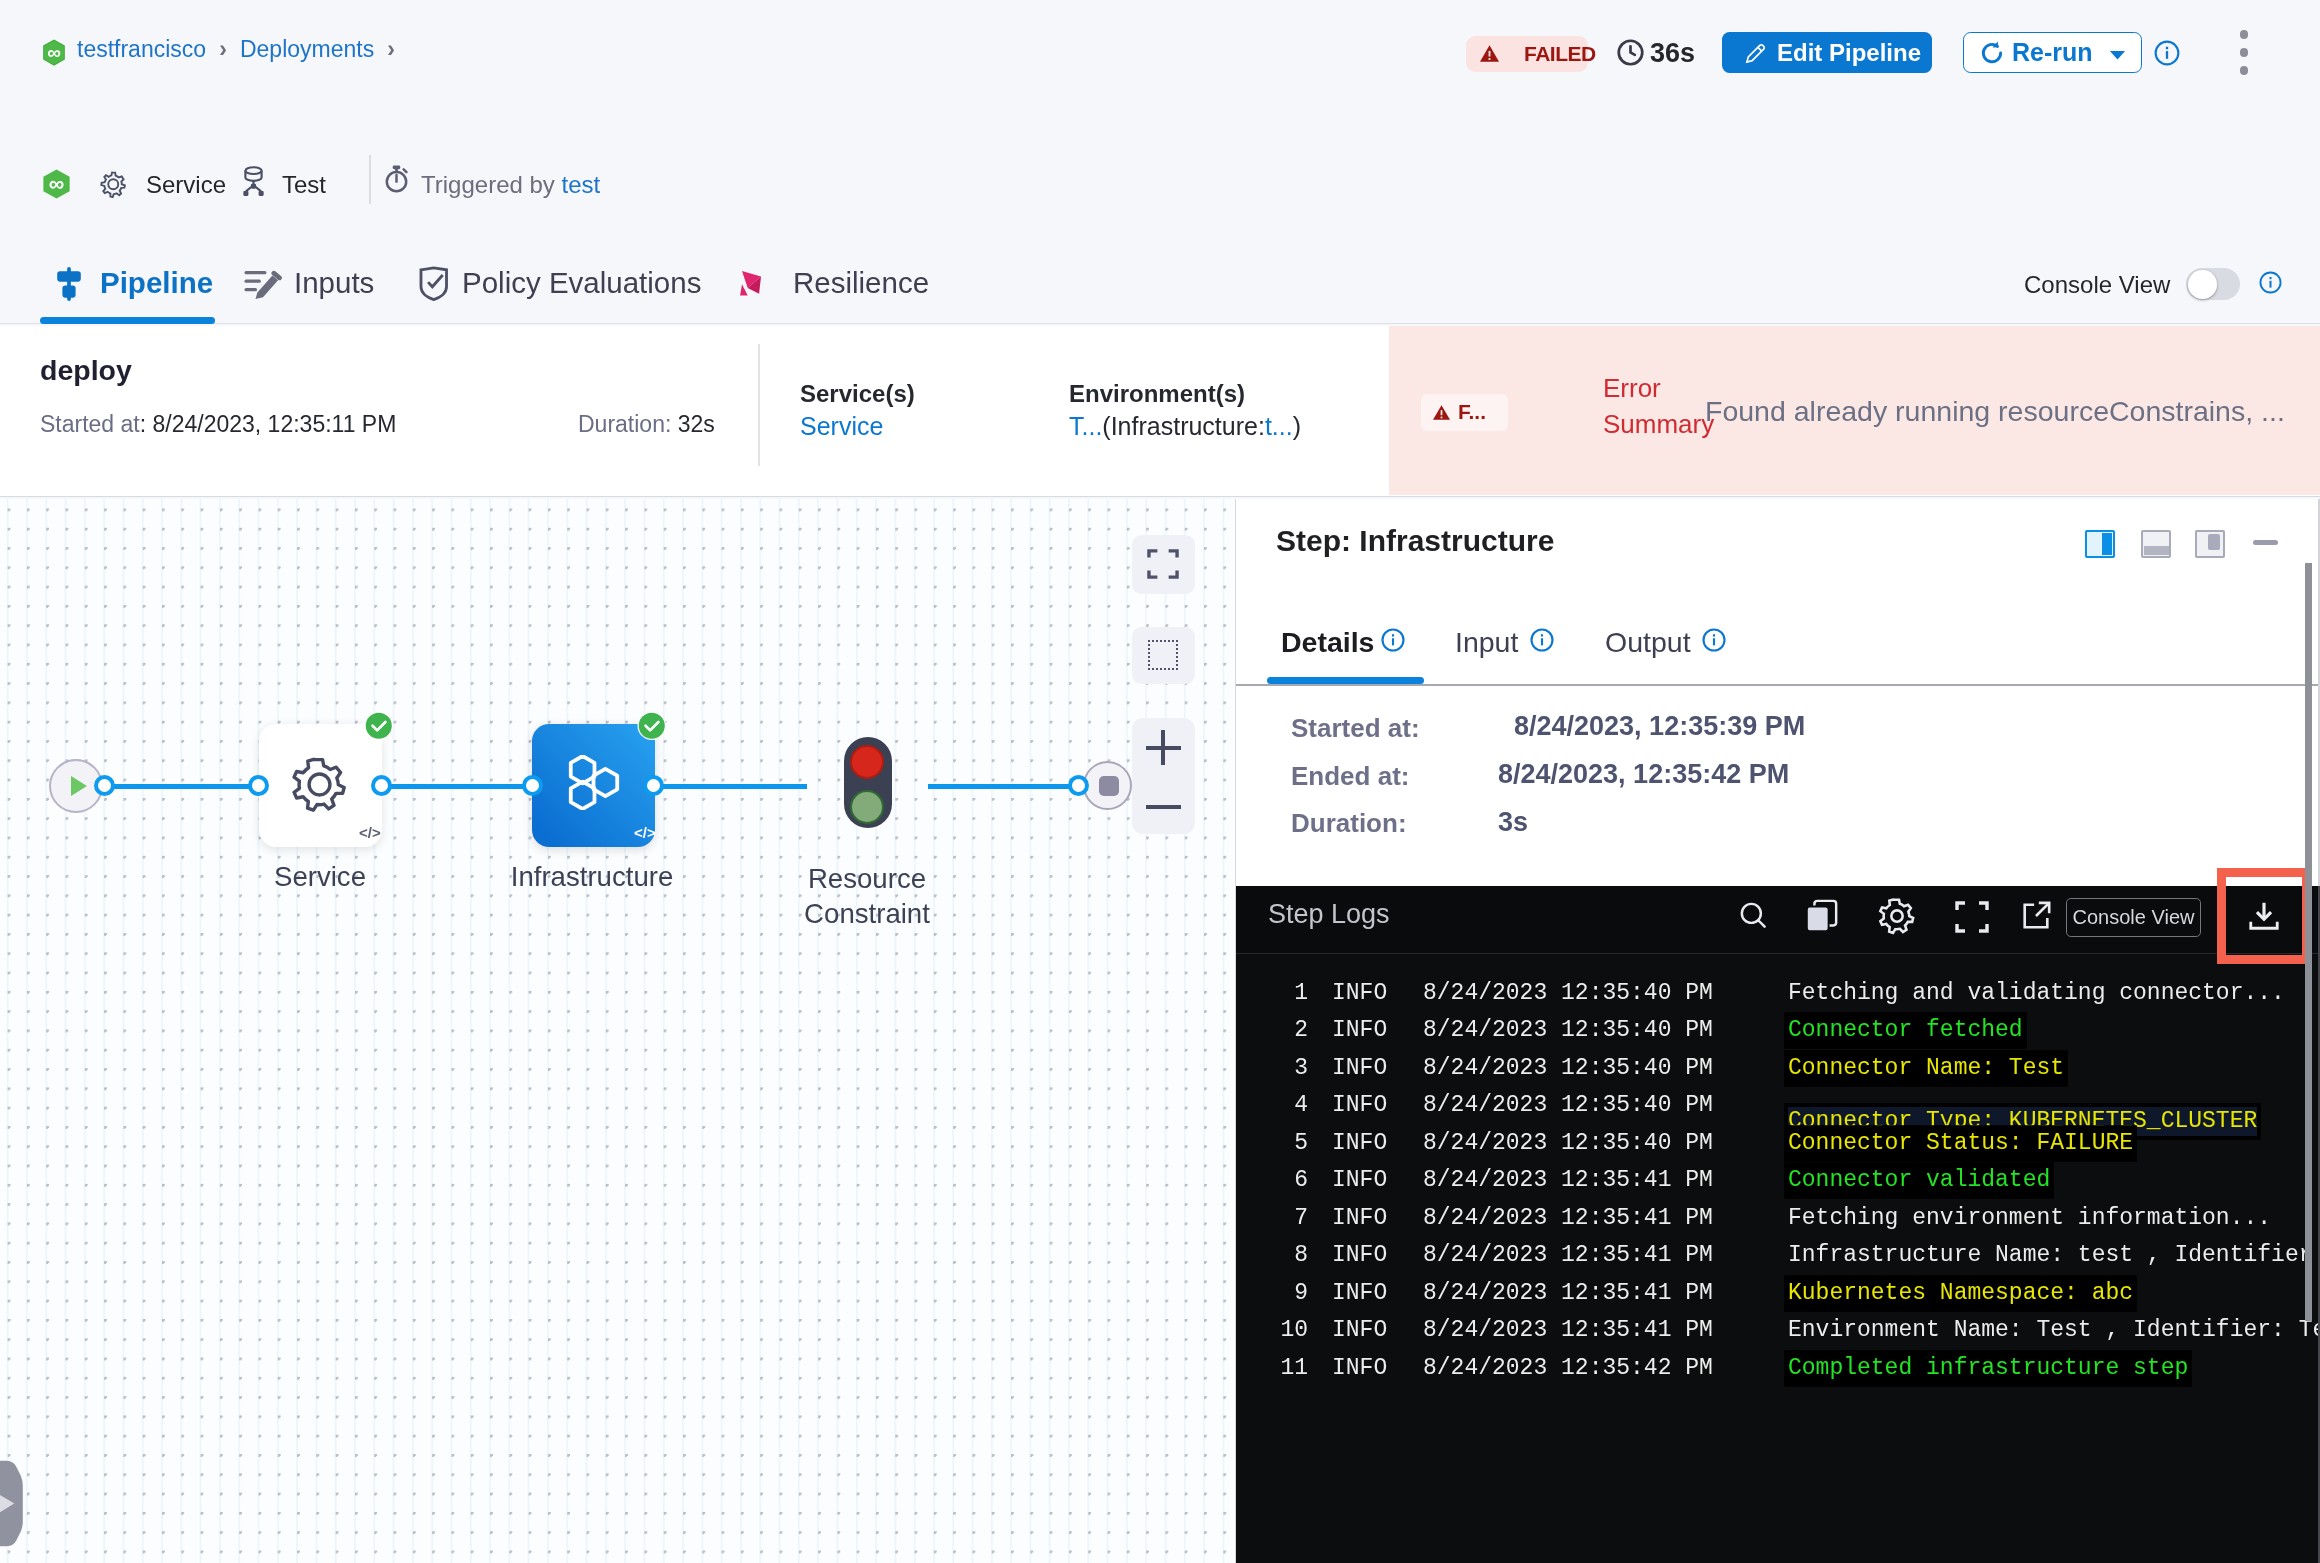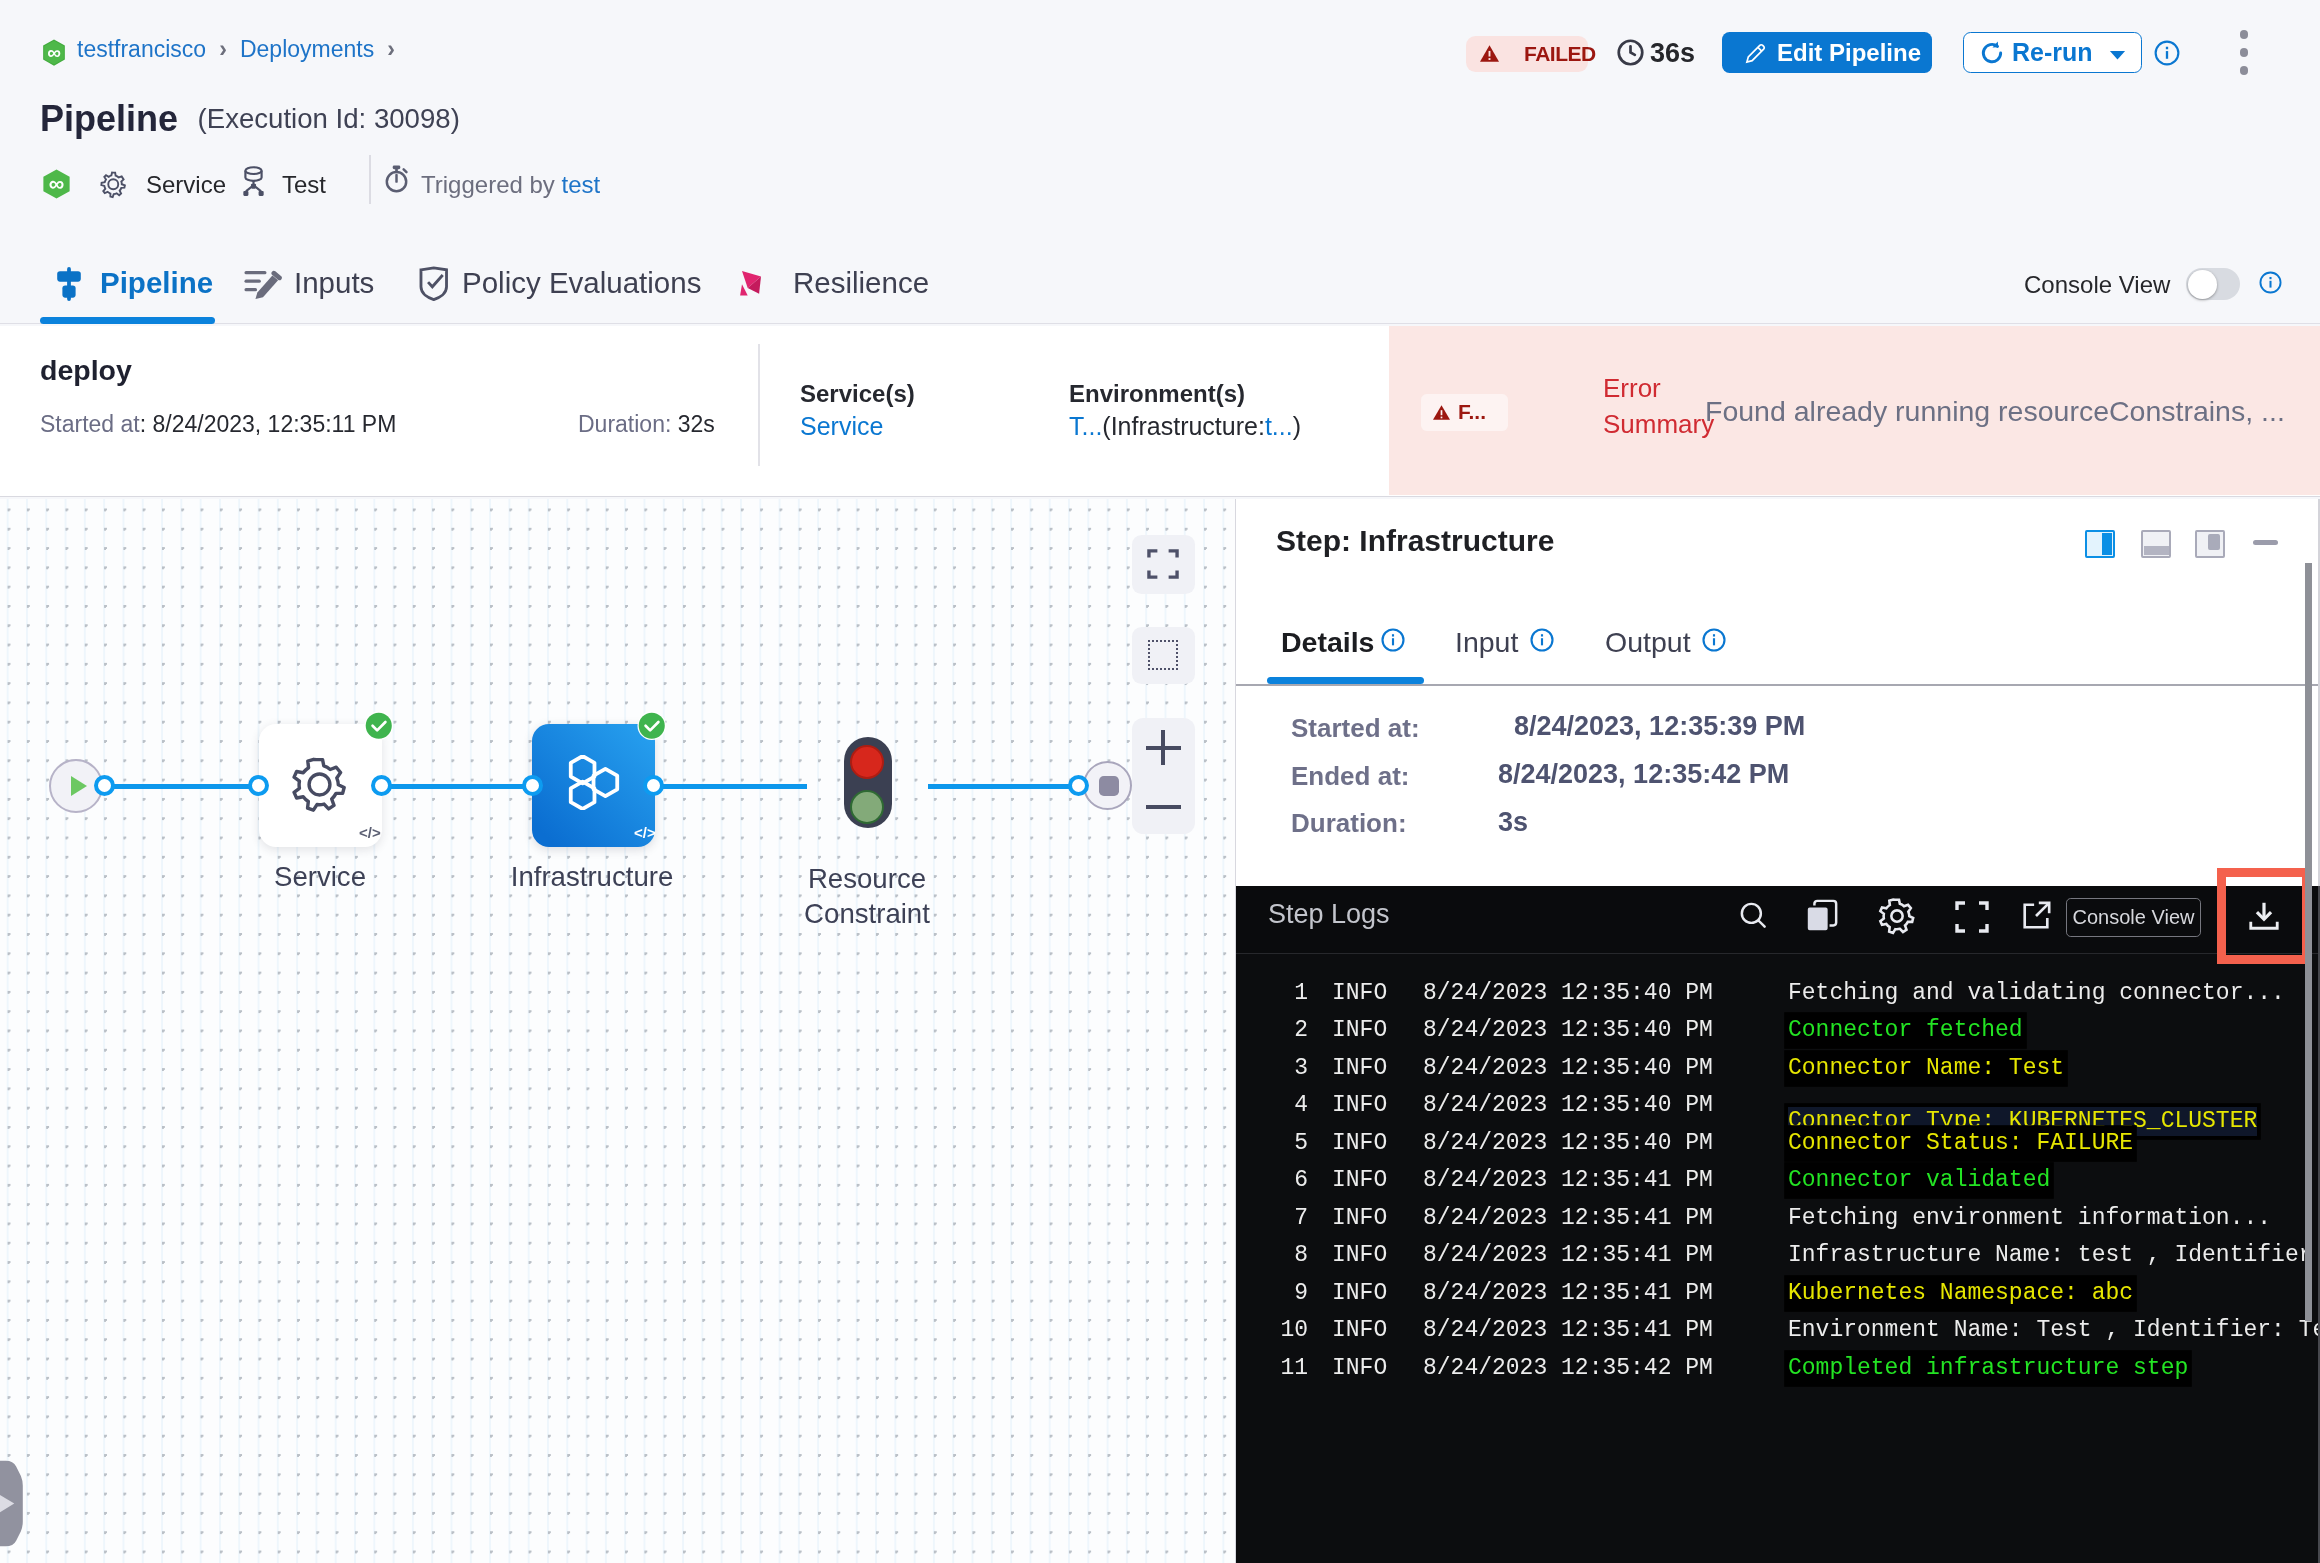--- a/index.html
+++ b/index.html
@@ -14,21 +14,20 @@
 
 <div class="abs" id="hdr" style="left:0;top:0;width:2321px;height:249px;background:#f6f7fa;"></div>
 
 <svg class="abs" style="left:41px;top:39px;" width="26" height="27.6" viewBox="0 0 27 29">
   <path d="M13.5 0.5 L24.9 6.9 L24.9 21.6 L13.5 28 L2.1 21.6 L2.1 6.9 Z" fill="#42ab3d" rx="3"></path>
   <path d="M13.5 1.8 L23.8 7.6 L23.8 21 L13.5 26.8 L3.2 21 L3.2 7.6 Z" fill="#4eb849"></path>
   <text x="13.5" y="20.5" font-size="20" fill="#fff" text-anchor="middle" font-weight="bold">∞</text>
 </svg>
 <div class="abs" style="left:77px;top:36px;font-size:23px;color:#1e74c8;font-weight:500;">testfrancisco <span style="color:#6d6f7c;font-weight:600;padding:0 6.7px;">›</span> Deployments <span style="color:#6d6f7c;font-weight:600;padding-left:6.7px;">›</span></div>
 
-<div class="abs" style="left:40px;top:98px;font-size:36px;font-weight:700;color:#24263a;">Pipeline <span style="font-size:27.6px;font-weight:400;color:#3f4254;position:relative;top:-2.9px;padding-left:9.5px;">(Execution Id: 30098)</span></div>
 
 <svg class="abs" style="left:41px;top:169px;" width="31" height="30" viewBox="0 0 33 32">
   <path d="M16.5 0.5 L30.5 8.3 L30.5 23.7 L16.5 31.5 L2.5 23.7 L2.5 8.3 Z" fill="#4eb849"></path>
   <text x="16.5" y="23.5" font-size="23" fill="#fff" text-anchor="middle" font-weight="bold">∞</text>
 </svg>
 <svg class="abs" style="left:99px;top:170px;" width="28.5" height="28.5" viewBox="0 0 24 24" fill="none" stroke="#4c5066" stroke-width="1.6">
   <circle cx="12" cy="12" r="4.2"></circle>
   <path d="M12 2.2 L13.6 2.2 L14 4.8 A7.6 7.6 0 0 1 16.6 6.3 L19.1 5.4 L20.7 7.9 L18.8 9.7 A7.6 7.6 0 0 1 19.2 12 L21.8 13 L21.4 14.9 L18.8 15 A7.6 7.6 0 0 1 17.4 17.4 L18.6 19.8 L17 21.2 L14.9 19.6 A7.6 7.6 0 0 1 12.4 20.3 L11.5 22.8 L9.6 22.4 L9.6 19.8 A7.6 7.6 0 0 1 7.3 18.4 L4.8 19.4 L3.6 17.8 L5.3 15.8 A7.6 7.6 0 0 1 4.5 13.4 L2 12.6 L2.2 10.7 L4.8 10.3 A7.6 7.6 0 0 1 5.9 8 L4.5 5.8 L5.9 4.4 L8.1 5.8 A7.6 7.6 0 0 1 10.4 4.6 L11 2.1 Z"></path>
 </svg>
 <div class="abs" style="left:146px;top:171px;font-size:24px;color:#26272b;">Service</div>

